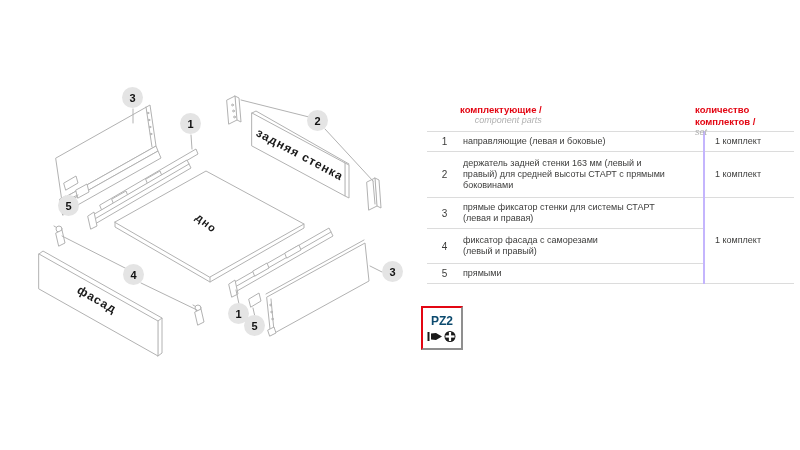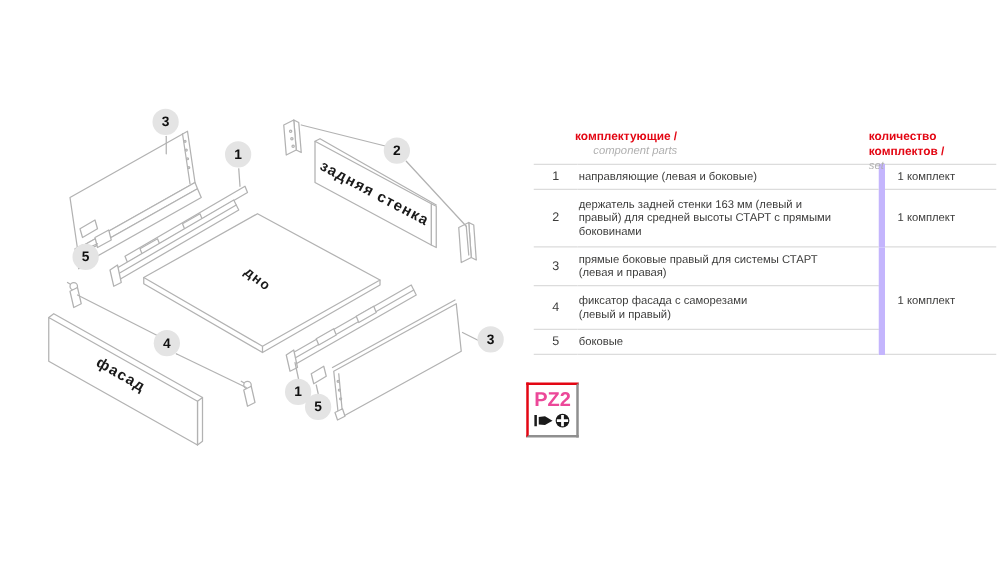--- a/index.html
+++ b/index.html
@@ -17,31 +17,31 @@
   .thead{position:relative;height:43px;}
   .th-left{position:absolute;left:33px;bottom:5px;text-align:right;}
   .th-right{position:absolute;left:268px;top:1px;width:80px;}
   .th-ru{color:#e30613;font-weight:bold;font-size:9.5px;line-height:11.5px;margin-top:15px;}
   .th-en{color:#b0b0b0;font-size:9px;line-height:11px;font-style:italic;}
   table.parts-table{border-collapse:collapse;width:341px;table-layout:fixed;font-size:9px;}
   table.parts-table td{vertical-align:middle;line-height:11px;color:#3c3c3b;
                        border-top:1px solid #dcdcdc;padding-top:4px;padding-bottom:4px;}
   td.num{width:33px;text-align:center;font-size:10px;}
   td.desc{width:230px;white-space:pre-line;padding-right:10px;}
-  td.qty{width:78px;border-left:5px solid #c4b5fd;padding-left:10px;}
+  td.qty{width:78px;border-left:2px solid #c4b5fd;padding-left:10px;}
   tr.r1{height:19px;} tr.r2{height:46px;} tr.r3{height:31px;} tr.r4{height:35px;} tr.r5{height:19px;}
   tr.r5 td{border-bottom:1px solid #dcdcdc;}
   td.merged{border-bottom:1px solid #dcdcdc;}
 
   
   .pz-logo{position:absolute;left:421px;top:306px;width:38px;height:40px;
            border-style:solid;border-width:2px;
            border-color:#e30613 #8f8f8f #8f8f8f #e30613;
            display:flex;flex-direction:column;align-items:center;justify-content:center;}
-  .pz-text{color:#ec4899;font-weight:bold;font-size:16px;line-height:16px;letter-spacing:0;}
+  .pz-text{color:#0c4a6e;font-weight:bold;font-size:12px;line-height:16px;letter-spacing:0;}
   .pz-icon{margin-top:1px;}
 </style>
 </head>
 <body>
 
 <div class="stage">
 
   <svg class="diagram-svg" width="420" height="450" viewBox="0 0 420 450">
     <g stroke="#b2b2b2" stroke-width="1" fill="#ffffff" stroke-linejoin="round" stroke-linecap="round">
 
@@ -183,32 +183,32 @@
       </tr>
       <tr class="r2">
         <td class="num">2</td>
         <td class="desc">держатель задней стенки 163 мм (левый и
 правый) для средней высоты СТАРТ с прямыми
 боковинами</td>
         <td class="qty">1 комплект</td>
       </tr>
       <tr class="r3">
         <td class="num">3</td>
-        <td class="desc">прямые боковые правый для системы СТАРТ
+        <td class="desc">прямые фиксатор стенки для системы СТАРТ
 (левая и правая)</td>
         <td class="qty merged" rowspan="3">1 комплект</td>
       </tr>
       <tr class="r4">
         <td class="num">4</td>
         <td class="desc">фиксатор фасада с саморезами
 (левый и правый)</td>
       </tr>
       <tr class="r5">
         <td class="num">5</td>
-        <td class="desc">боковые</td>
+        <td class="desc">прямыми</td>
       </tr>
     </tbody>
       </table>
   </div>
 
   <div class="pz-logo">
     <div class="pz-text">PZ2</div>
     <svg class="pz-icon" width="30" height="13" viewBox="0 0 30 13">
       <rect x="0.5" y="2" width="2" height="9" fill="#1a1a1a"></rect>
       <polygon points="4,3.5 9,3 15,6.5 9,10 4,9.5" fill="#1a1a1a"></polygon>

